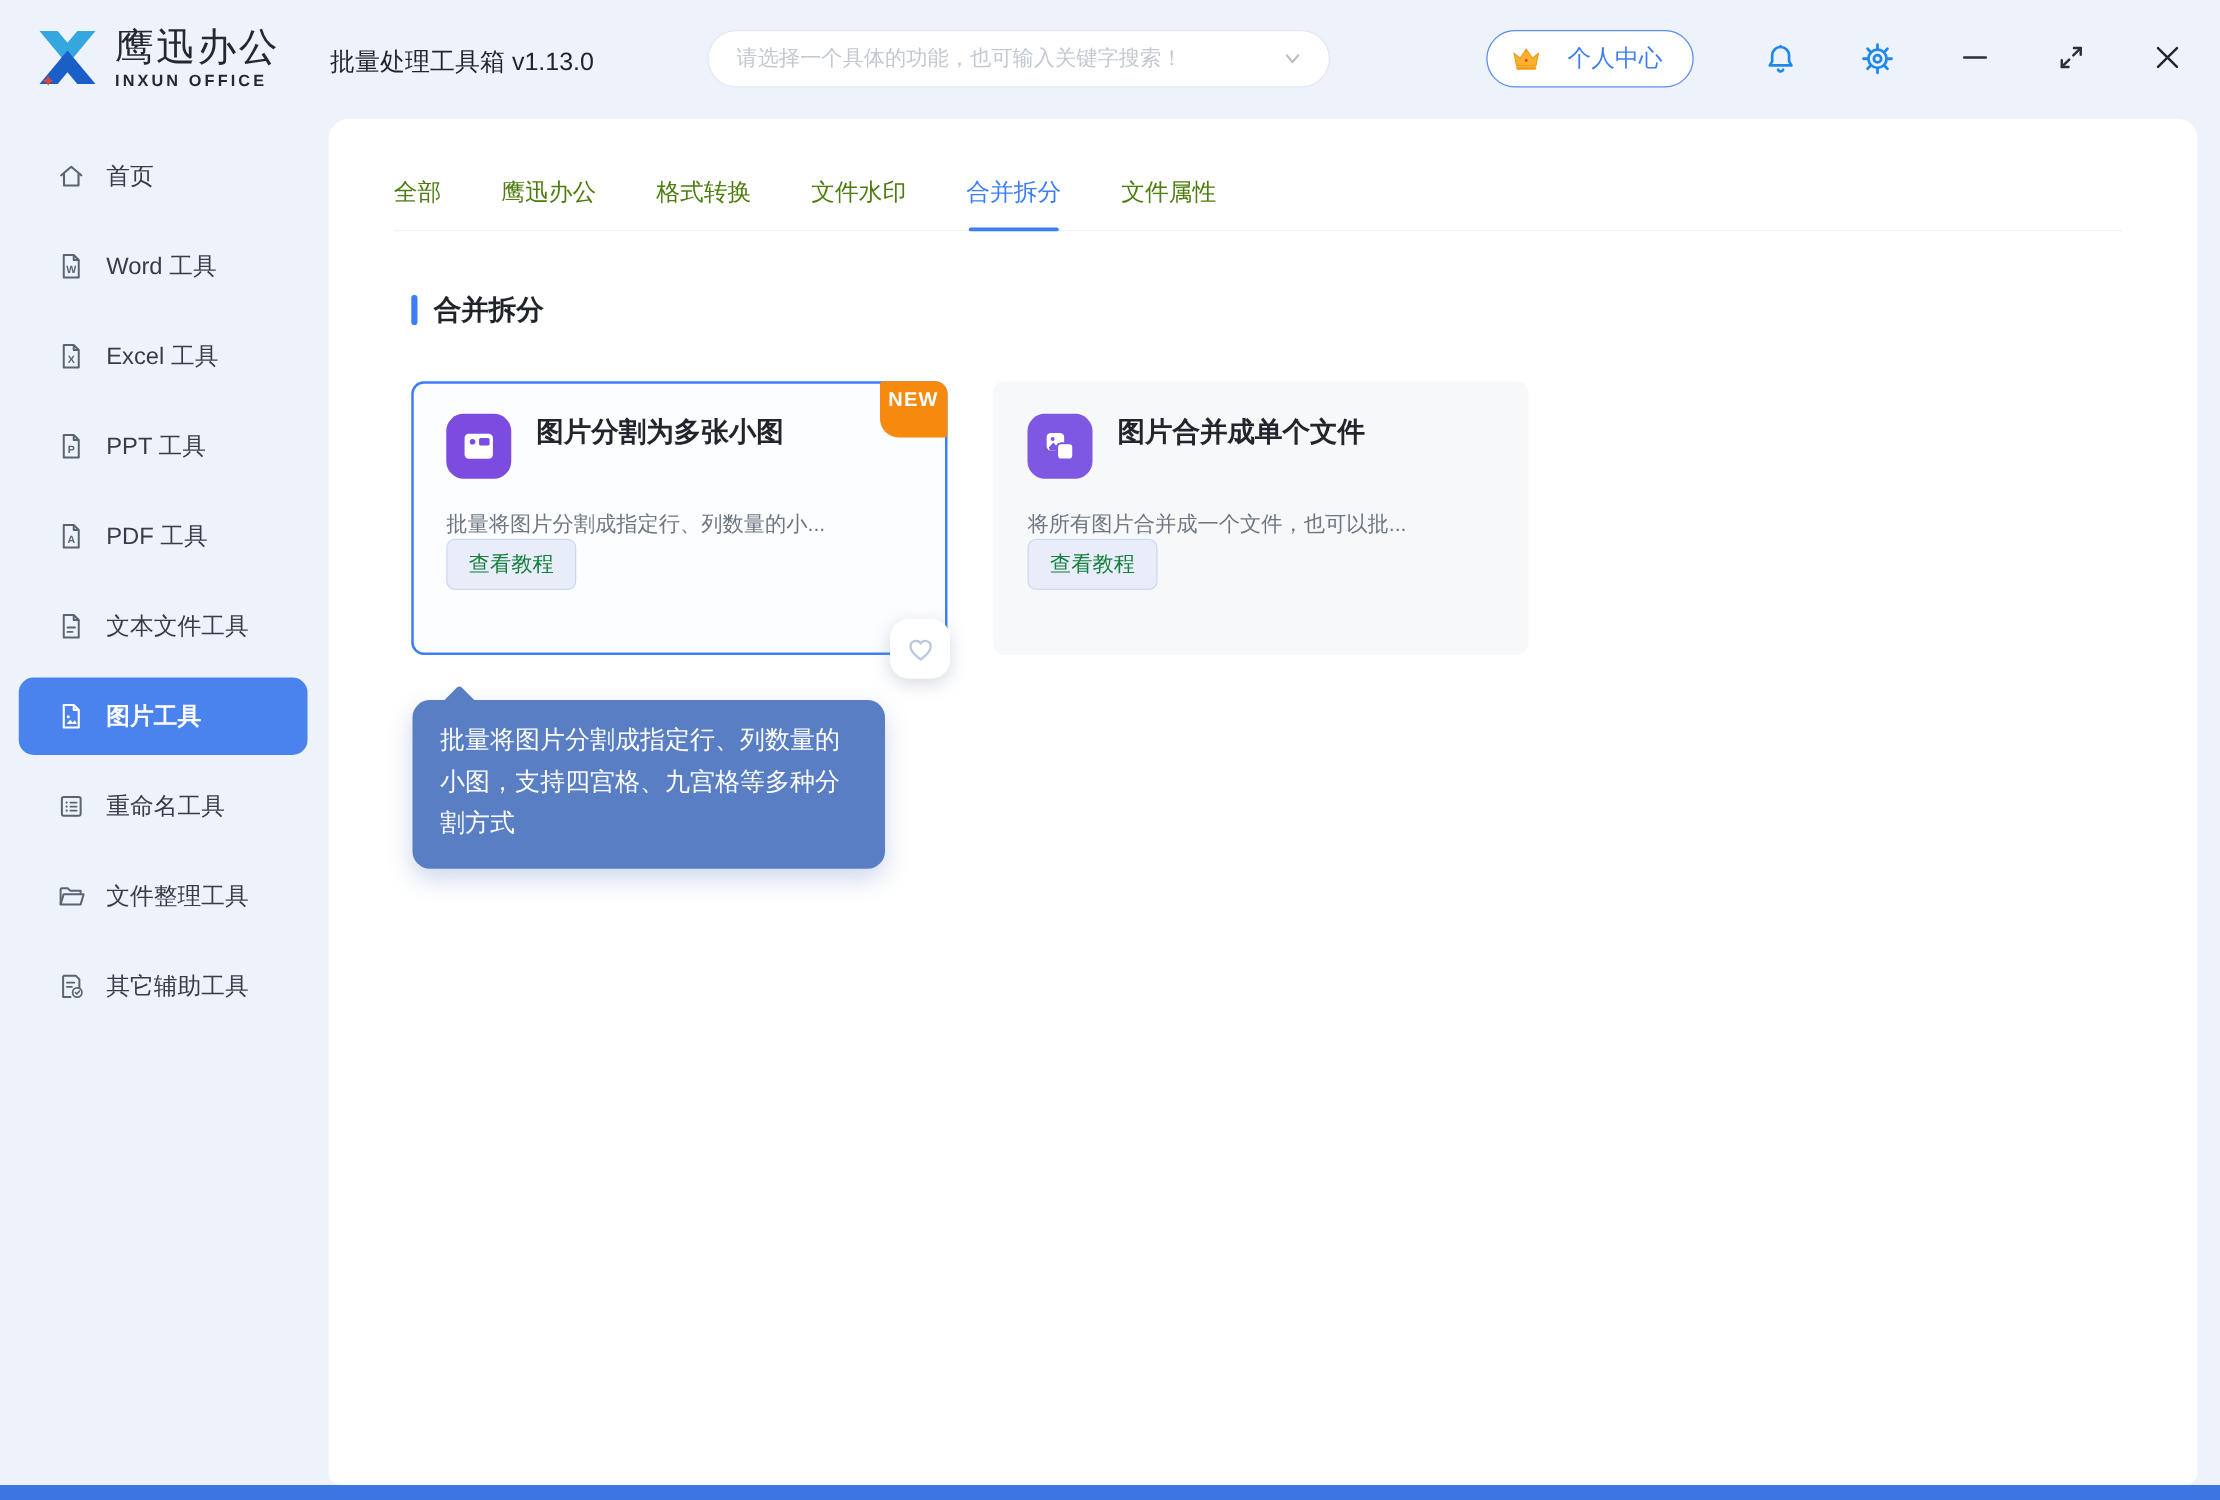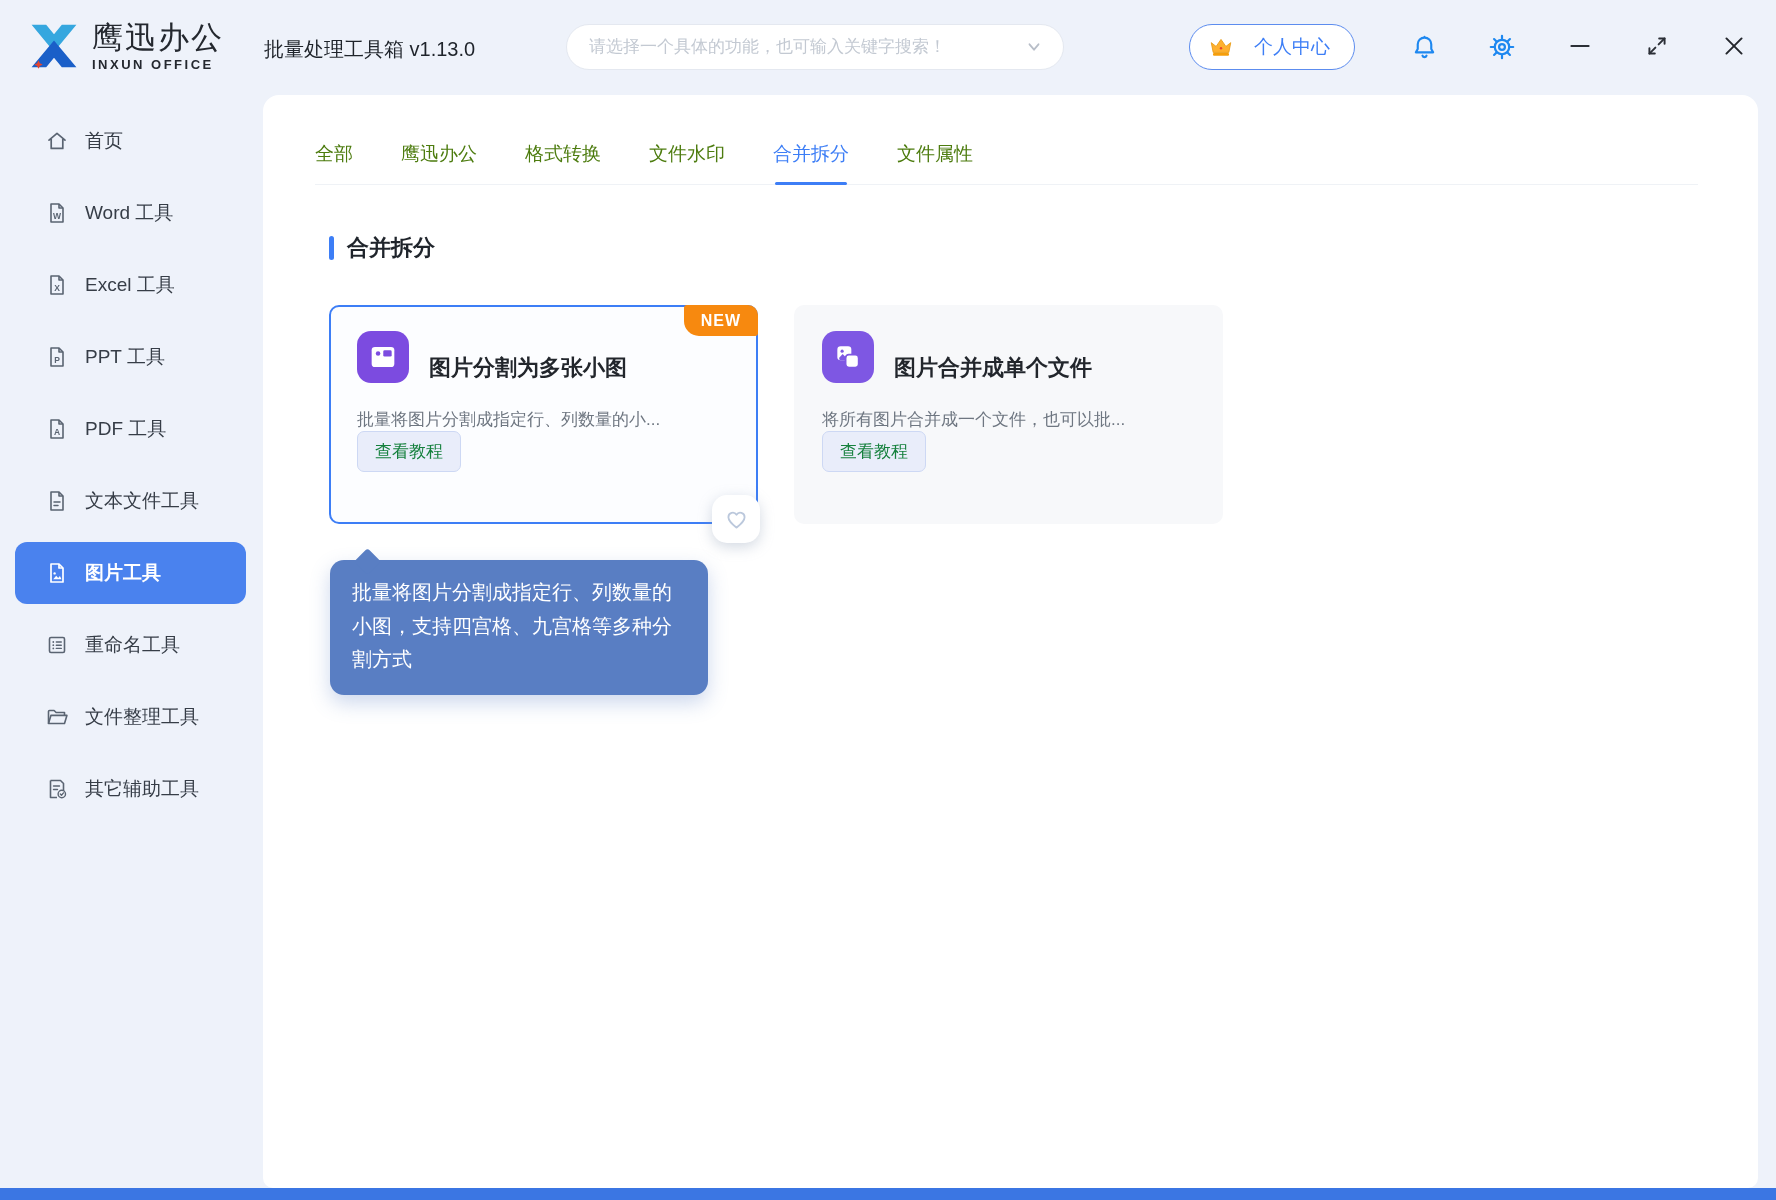--- a/index.html
+++ b/index.html
@@ -76,37 +76,37 @@
   .section-bar { width:5px; height:24px; border-radius:3px; background:#3D7EF6; }
   .section-title { font-size:22px; font-weight:bold; color:#1F242B; }
 
   .cards { margin:42px 0 0 66px; display:flex; gap:36px; }
   .card {
     width:429px; height:219px; border-radius:10px; position:relative;
     padding:24px 26px; cursor:pointer;
   }
   .card.active { background:#FCFDFF; border:2px solid #3D7EF6; }
   .card.plain  { background:#F7F8FA; border:2px solid transparent; }
-  .card-top { display:flex; align-items:flex-end; gap:20px; }
+  .card-top { display:flex; align-items:flex-start; gap:20px; }
   .card-icon {
     width:52px; height:52px; border-radius:14px;
     display:flex; align-items:center; justify-content:center;
   }
   .card-icon.split { background:#7C4BE0; }
   .card-icon.merge { background:#7E57E3; }
   .card-title { font-size:22px; font-weight:bold; color:#22262C; }
   .card-desc { margin-top:25px; font-size:17px; color:#6E7681; white-space:nowrap; overflow:hidden; }
   .card-btn {
     display:inline-block; margin-top:0; padding:8px 17px;
     background:#E9EDFA; border:1px solid #CDD8F4; border-radius:7px;
     color:#15803d; font-size:17px; cursor:pointer;
   }
   .badge {
-    position:absolute; top:-2px; right:-2px; height:31px; line-height:31px;
-    padding:0 17px; background:#F7890F; color:#fff; font-weight:bold;
+    position:absolute; top:-2px; right:-2px; height:45px; line-height:31px;
+    padding:0 7px; background:#F7890F; color:#fff; font-weight:bold;
     font-size:16px; letter-spacing:1px; border-radius:3px 10px 3px 15px;
   }
   .fav {
     position:absolute; right:-4px; bottom:-21px; width:48px; height:48px;
     background:#fff; border-radius:15px;
     box-shadow:0 4px 14px rgba(140,155,180,.38);
     display:flex; align-items:center; justify-content:center; cursor:pointer;
   }
 
   .tooltip {

